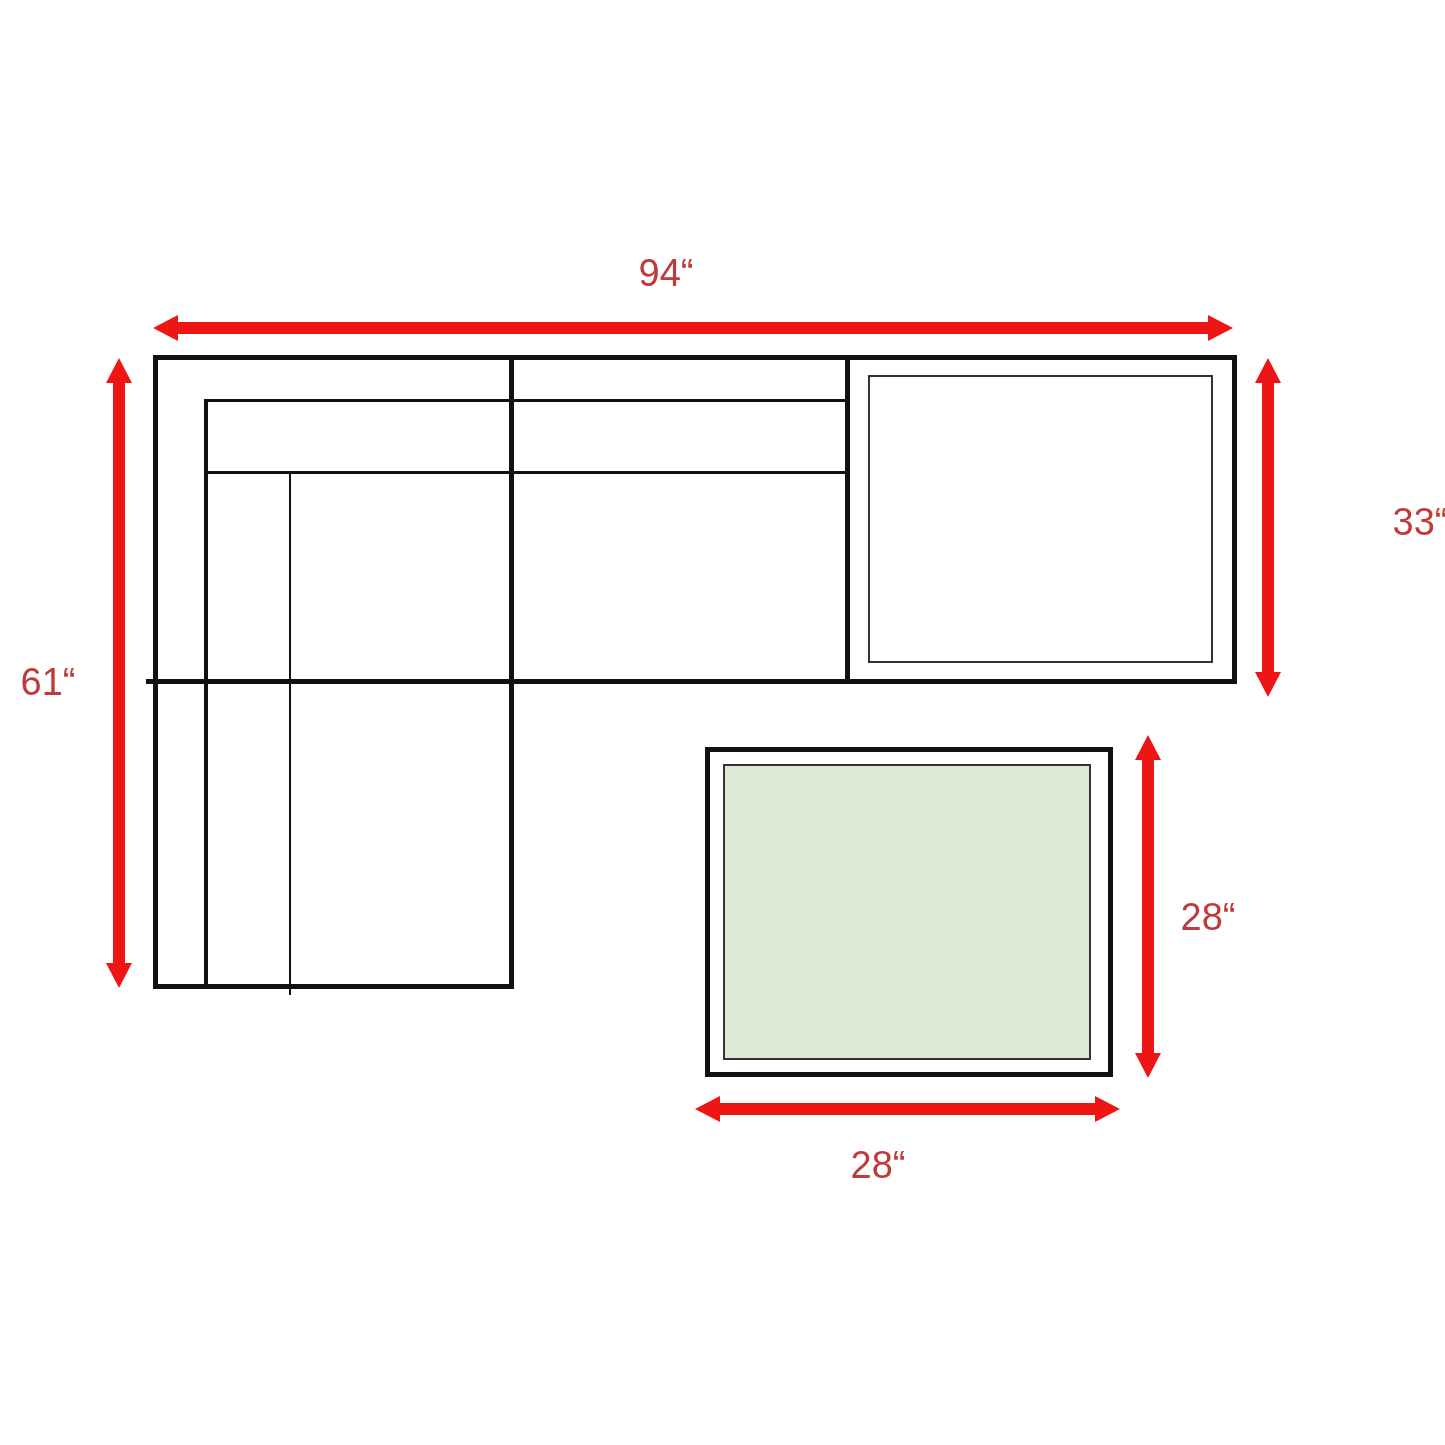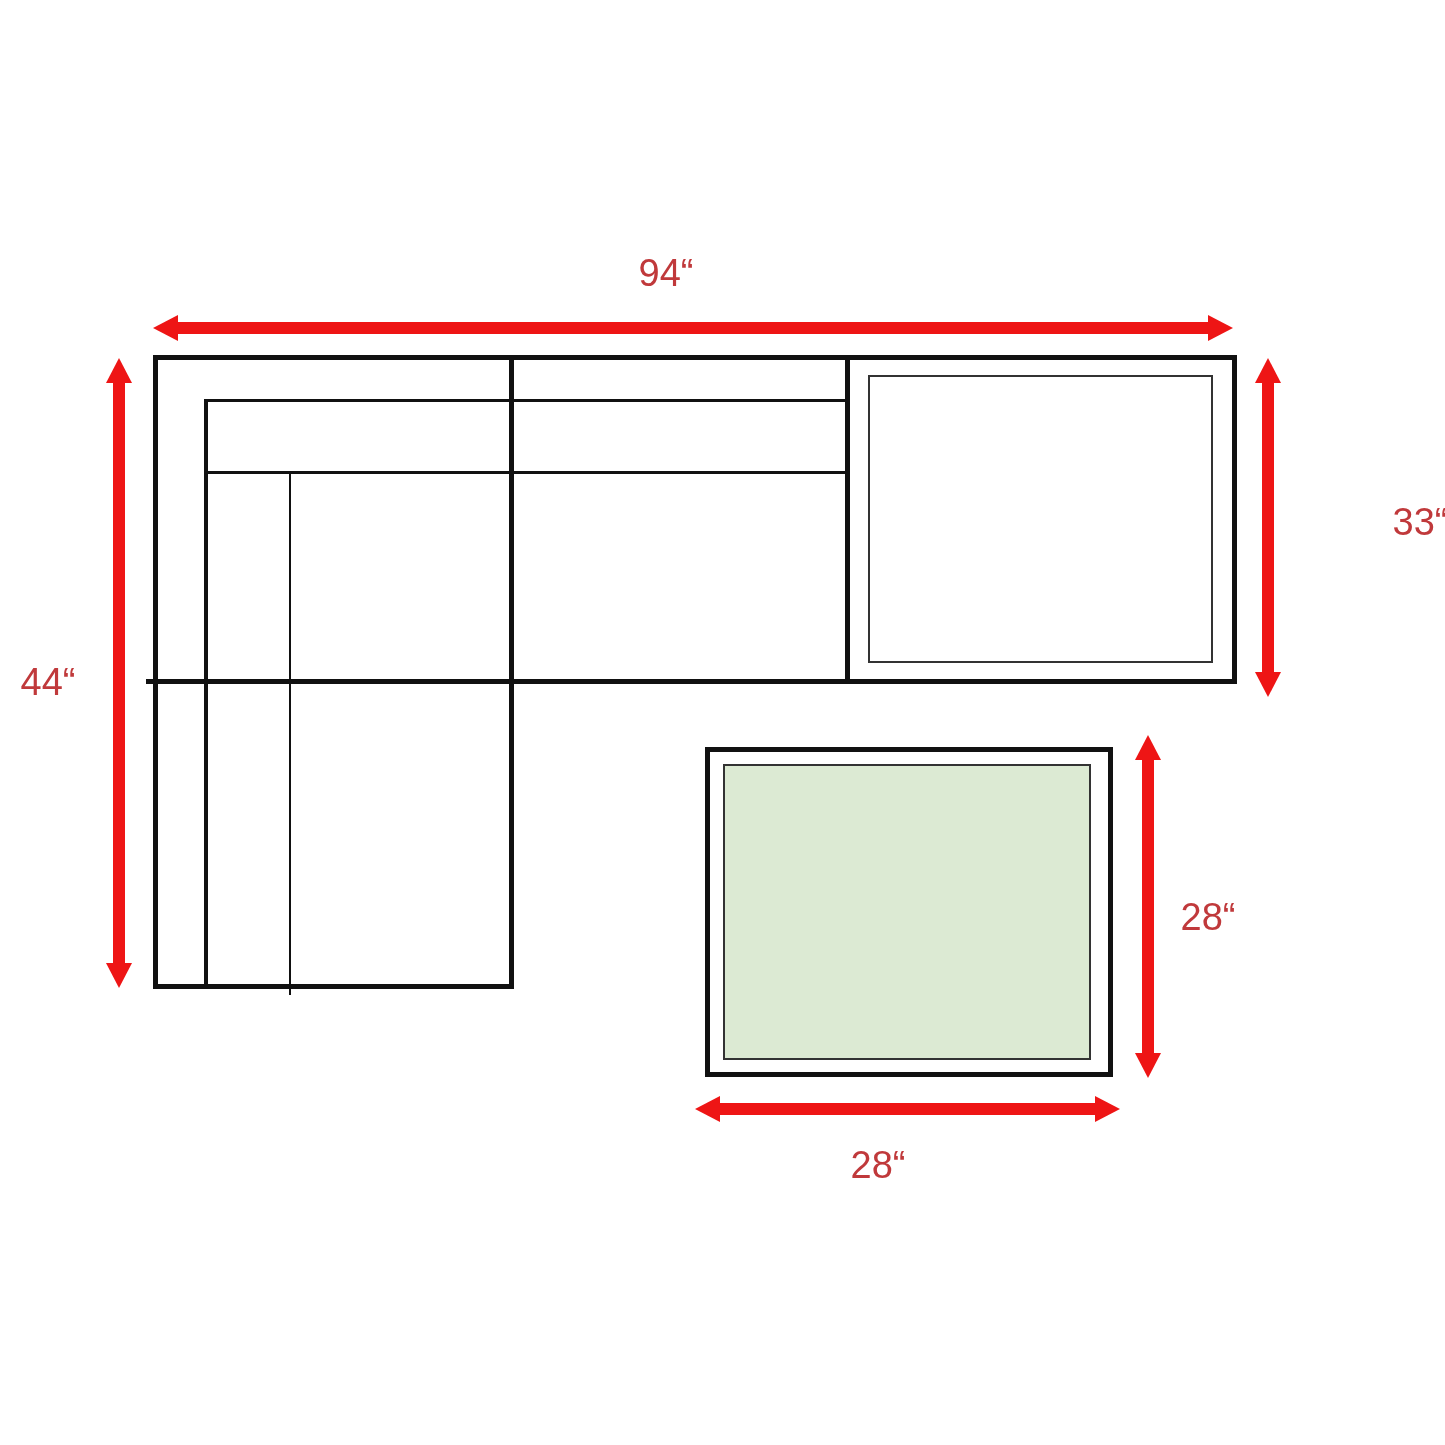--- a/index.html
+++ b/index.html
@@ -80,18 +80,18 @@
     <div class="head down"></div>
   </div>
 
   <div class="arrow h" style="left:695px;top:1096px;width:425px;">
     <div class="head left"></div>
     <div class="shaft"></div>
     <div class="head right"></div>
   </div>
 
   <div class="dim-label" style="left:601px;top:253px;width:130px;">94“</div>
-  <div class="dim-label" style="left:6px;top:662px;width:84px;">44“</div>
+  <div class="dim-label" style="left:6px;top:662px;width:84px;">61“</div>
   <div class="dim-label" style="left:1368px;top:502px;width:104px;">33“</div>
   <div class="dim-label" style="left:1156px;top:897px;width:104px;">28“</div>
   <div class="dim-label" style="left:826px;top:1145px;width:104px;">28“</div>
 
 </div>
 
 </body></html>

